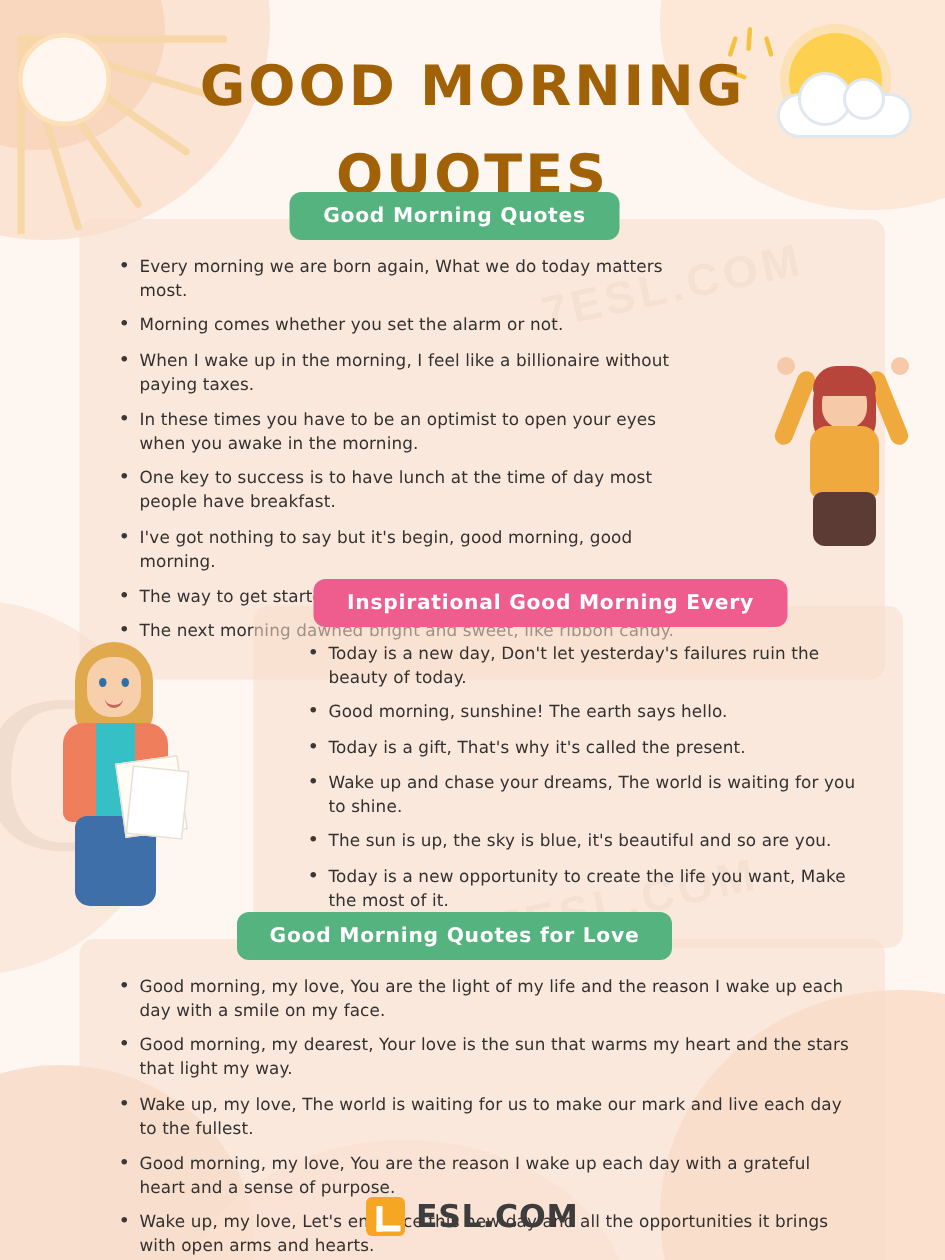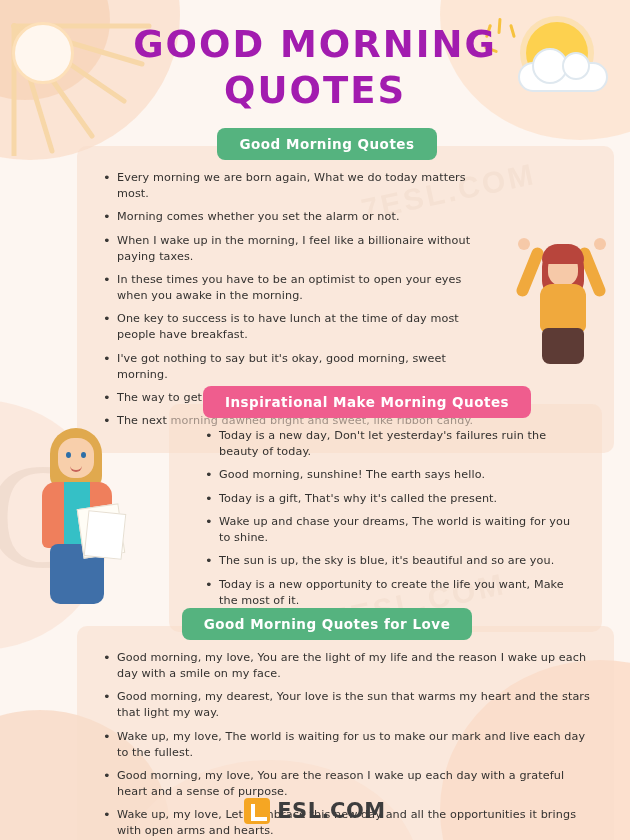--- a/index.html
+++ b/index.html
@@ -147,31 +147,31 @@
 
   
   .title-wrap {
     position: absolute;
     left: 0; right: 0; top: 22px;
     text-align: center;
   }
   .title {
     font-family: "DejaVu Sans", sans-serif;
     font-weight: bold;
-    color: #a21caf;
+    color: #a16207;
     font-size: 37px;
     letter-spacing: 2px;
     line-height: 1.25;
-    margin: 0;
+    margin: 13px;
   }
 
   
   .section {
     position: absolute;
-    left: 40px;
+    left: 16px;
     width: 574px;
   }
   .section-body {
     background: rgba(247,221,203,.55);
     border-radius: 10px;
     padding: 18px 14px 14px 14px;
     box-sizing: border-box;
     margin-left: 37px;
   }
   .section-header {
@@ -434,41 +434,41 @@
 
   <div class="section" id="sec1">
     <div class="section-header hdr-green">Good Morning Quotes</div>
     <div class="section-body">
       <ul class="quotes">
         <li>Every morning we are born again, What we do today matters most.</li>
         <li>Morning comes whether you set the alarm or not.</li>
         <li>When I wake up in the morning, I feel like a billionaire without paying taxes.</li>
         <li>In these times you have to be an optimist to open your eyes when you awake in the morning.</li>
         <li>One key to success is to have lunch at the time of day most people have breakfast.</li>
-        <li>I've got nothing to say but it's okay, good morning, sweet morning.</li>
+        <li>I've got nothing to say but it's begin, good morning, good morning.</li>
         <li>The way to get started is to quit talking and begin doing.</li>
         <li>The next morning dawned bright and sweet, like ribbon candy.</li>
       </ul>
     </div>
   </div>
 
   <div class="woman1">
     <div class="w1-arm left"></div>
     <div class="w1-arm right"></div>
     <div class="w1-hand left"></div>
     <div class="w1-hand right"></div>
     <div class="w1-hair"></div>
     <div class="w1-face"></div>
     <div class="w1-hairtop"></div>
     <div class="w1-body"></div>
     <div class="w1-pants"></div>
   </div>
 
   <div class="section" id="sec2">
-    <div class="section-header hdr-pink">Inspirational Make Morning Quotes</div>
+    <div class="section-header hdr-pink">Inspirational Good Morning Every</div>
     <div class="section-body">
       <ul class="quotes">
         <li>Today is a new day, Don't let yesterday's failures ruin the beauty of today.</li>
         <li>Good morning, sunshine! The earth says hello.</li>
         <li>Today is a gift, That's why it's called the present.</li>
         <li>Wake up and chase your dreams, The world is waiting for you to shine.</li>
         <li>The sun is up, the sky is blue, it's beautiful and so are you.</li>
         <li>Today is a new opportunity to create the life you want, Make the most of it.</li>
       </ul>
     </div>

